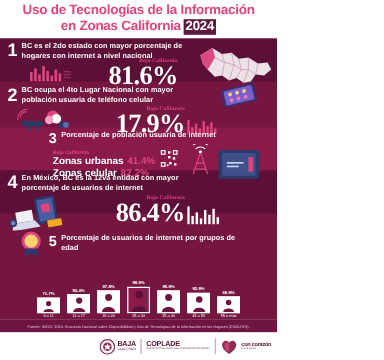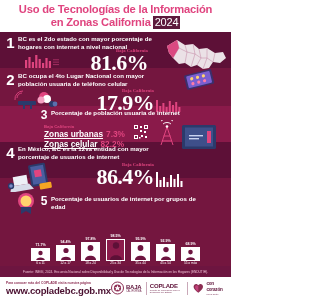--- a/index.html
+++ b/index.html
@@ -16,21 +16,21 @@
     position:absolute;left:0;top:0;width:231px;height:32px;
     background:#ffffff;
     display:flex;flex-direction:column;align-items:center;justify-content:center;
   }
   .title-l1,.title-l2{
     color:#e0447f;font-weight:bold;font-size:11.2px;letter-spacing:-0.2px;
     line-height:12.5px;white-space:nowrap;
   }
   .title-l2{display:flex;align-items:center;gap:2px;}
   .year-badge{
-    background:#5d1a3c;color:#ffffff;font-weight:normal;font-size:11px;
+    background:#5d1a3c;color:#ffffff;font-weight:bold;font-size:11px;
     padding:0px 2px 1px 2px;line-height:12px;display:inline-block;
   }
 
   
   .panel{position:absolute;left:0;top:32px;width:231px;height:234px;background:#6d1540;overflow:hidden;}
 
   .band{position:absolute;left:0;width:231px;}
   .band.dark{background:#5d1037;}
   .band.mid{background:#74163f;}
   .band.light{background:#8a1a4a;}
@@ -52,21 +52,21 @@
 
   
   .statblock{position:absolute;text-align:right;font-family:Liberation Serif, serif;}
   .statlabel{color:#e0447f;font-weight:bold;font-size:4.6px;letter-spacing:.1px;margin-bottom:-1px;}
   .statnum{color:#ffffff;font-weight:bold;font-size:22px;line-height:22px;letter-spacing:-.6px;}
 
   
   .zonas{position:absolute;left:44px;top:140px;}
   .zonas .zlabel{color:#e0447f;font-weight:bold;font-size:4.3px;margin-bottom:0px;}
   .zline{display:flex;align-items:baseline;gap:3px;line-height:10px;}
-  .zname{color:#ffffff;font-weight:bold;font-size:8.3px;text-decoration:underline;}
+  .zname{color:#ffffff;font-weight:bold;font-size:8.3px;}
   .zval{color:#e0447f;font-weight:bold;font-size:8.3px;}
 
   
   .agechart{position:absolute;left:0;top:236px;width:231px;height:30px;display:flex;
     align-items:flex-end;justify-content:center;gap:5px;}
   .agecol{display:flex;flex-direction:column;align-items:center;width:20px;}
   .agepct{color:#ffffff;font-weight:bold;font-size:3.6px;line-height:5px;}
   .agecard{width:17px;background:#ffffff;border:.5px solid #ffffff;
      display:flex;align-items:flex-end;justify-content:center;overflow:hidden;}
   .agecard.hl{background:#8c1b4b;}
@@ -217,21 +217,21 @@
 
     <div class="row" style="left:40px;top:77px;width:160px;">
       <div class="num small">3</div>
       <div class="rowtext">Porcentaje de población usuaria de internet</div>
     </div>
 
     <div class="zonas" style="top:92px;left:44px;">
       <div class="zlabel">Baja California</div>
       <div class="zline">
         <span class="zname">Zonas urbanas</span>
-        <span class="zval">7.3%</span>
+        <span class="zval">41.4%</span>
       </div>
       <div class="zline">
         <span class="zname">Zonas celular</span>
         <span class="zval">82.2%</span>
       </div>
     </div>
 
     <svg class="deco" style="left:133px;top:92px;" width="16" height="16" viewBox="0 0 16 16">
       <rect width="16" height="16" fill="#8a1a4a"></rect>
       <g fill="#ffffff">
@@ -398,24 +398,20 @@
       <div class="agelabel">55 o más</div>
     </div>
 
   </div>
 
   <div class="source">
     <span>Fuente: INEGI, 2024. Encuesta Nacional sobre Disponibilidad y Uso de Tecnologías de la Información en los Hogares (ENDUTIH).</span>
   </div>
 
   <div class="footer">
-    <div class="f-left">
-      <div class="f-kicker">Para conocer más del COPLADE visita nuestra página</div>
-      <div class="f-url">www.copladebc.gob.mx</div>
-    </div>
     <div class="f-right">
 
       <div class="logo">
         <svg width="13" height="14" viewBox="0 0 13 14">
           <circle cx="6.5" cy="7" r="6" fill="none" stroke="#8c2d52" stroke-width="1"></circle>
           <circle cx="6.5" cy="7" r="3.6" fill="#8c2d52"></circle>
           <path d="M6.5,4 L7.4,6.2 L9.6,6.2 L7.9,7.6 L8.6,9.8 L6.5,8.5 L4.4,9.8 L5.1,7.6 L3.4,6.2 L5.6,6.2 Z" fill="#ffffff"></path>
         </svg>
         <div class="logo-txt">
           <div class="logo-t1">BAJA</div>

